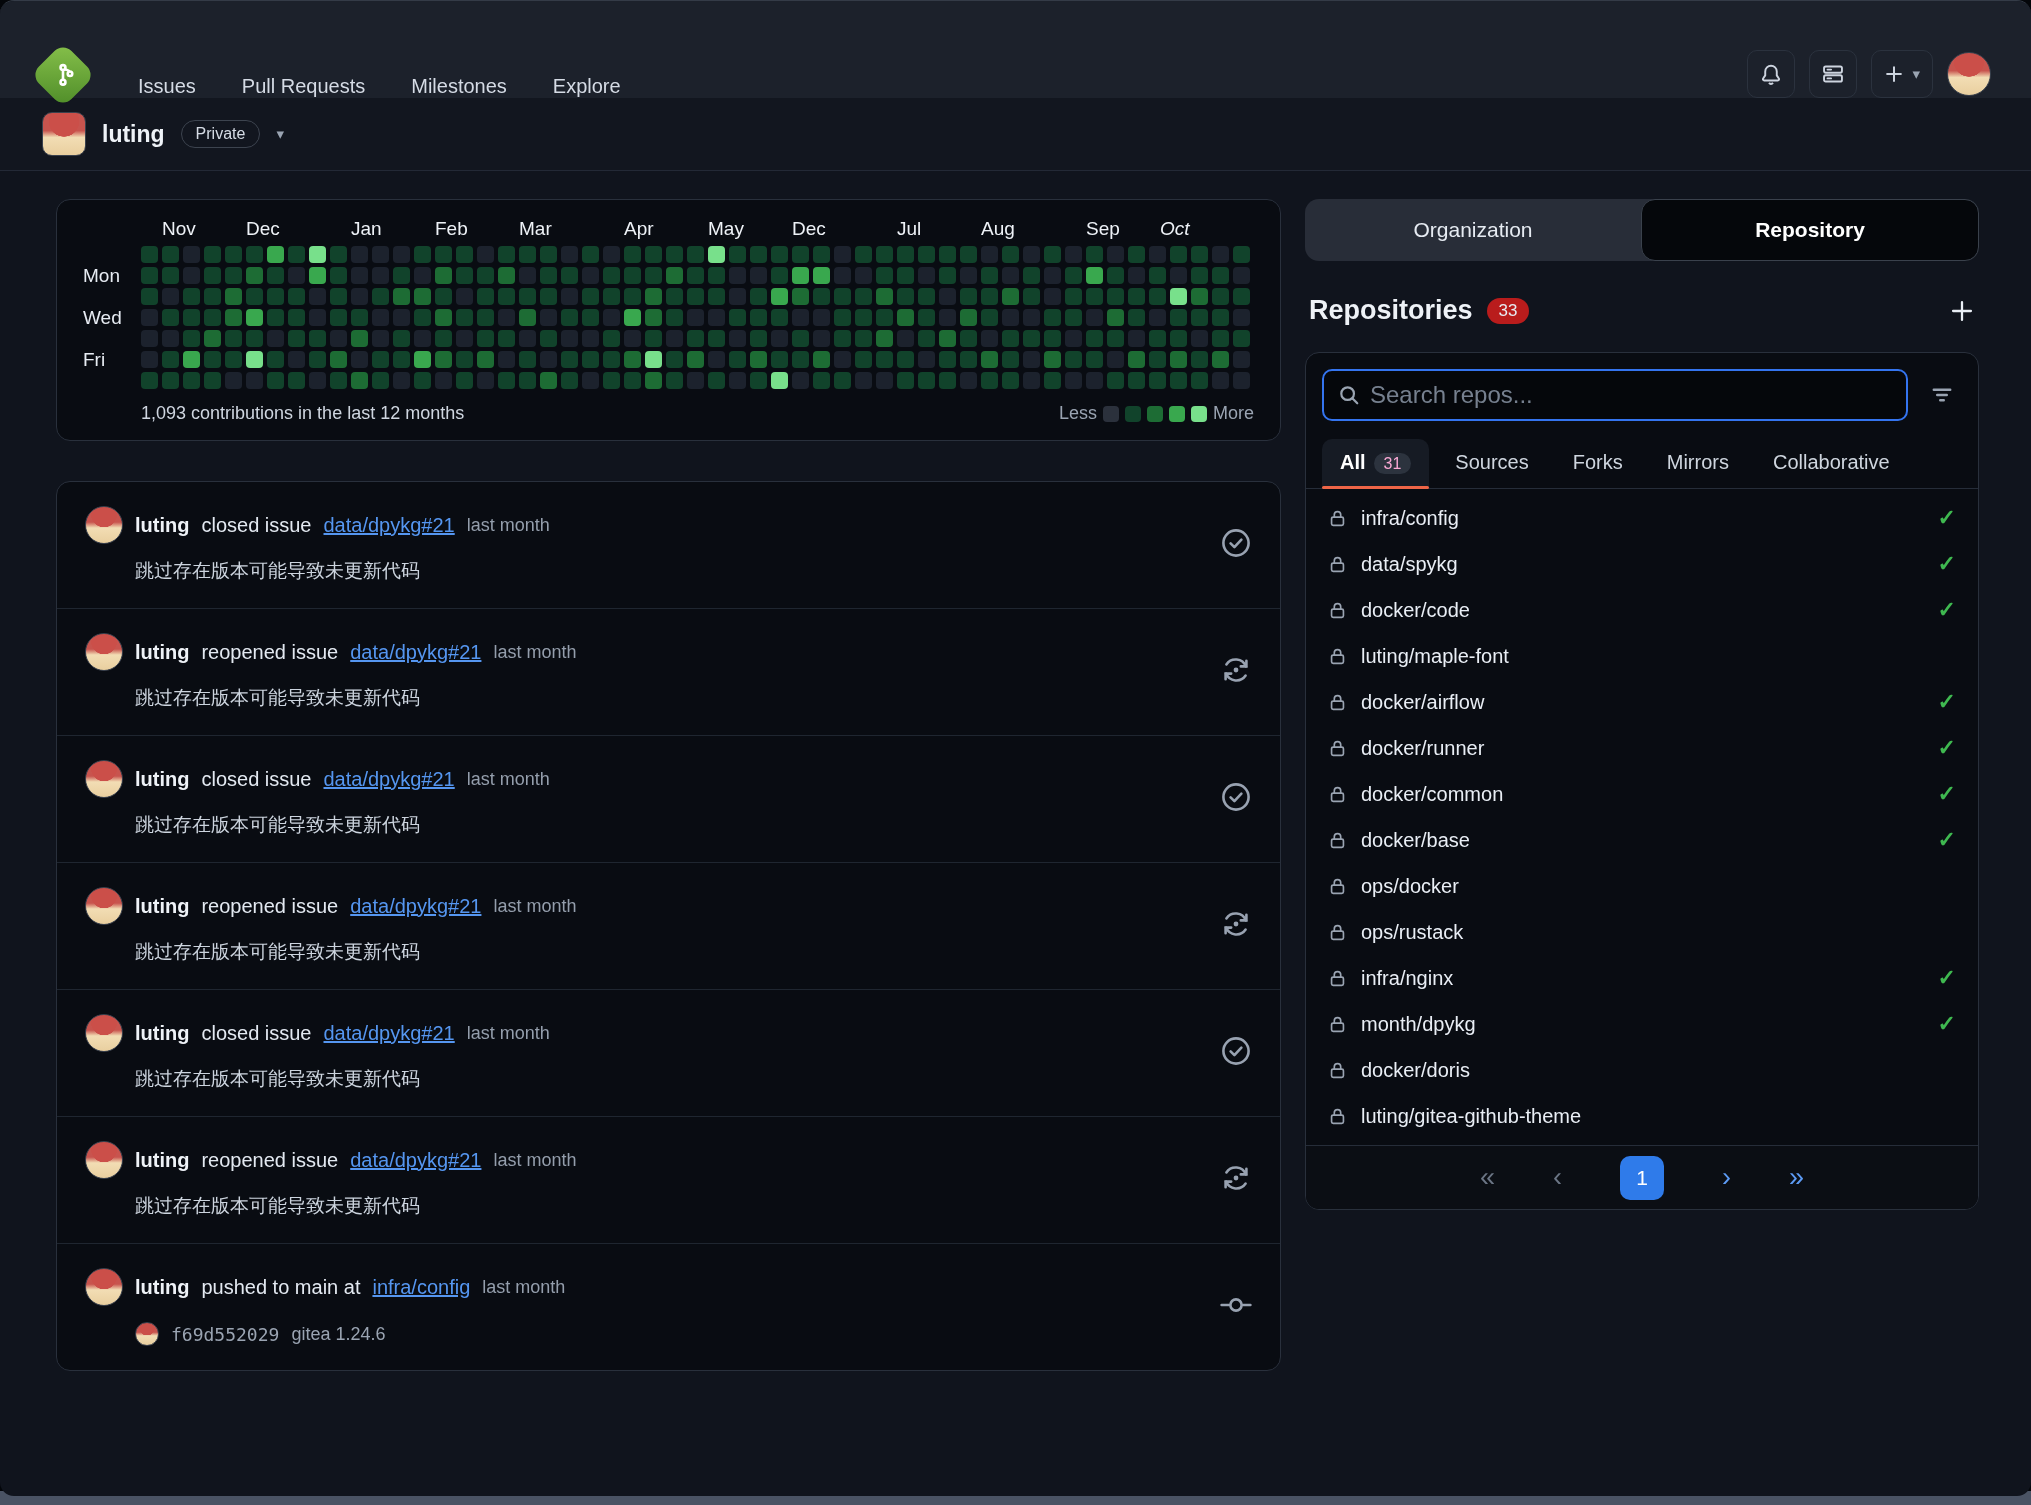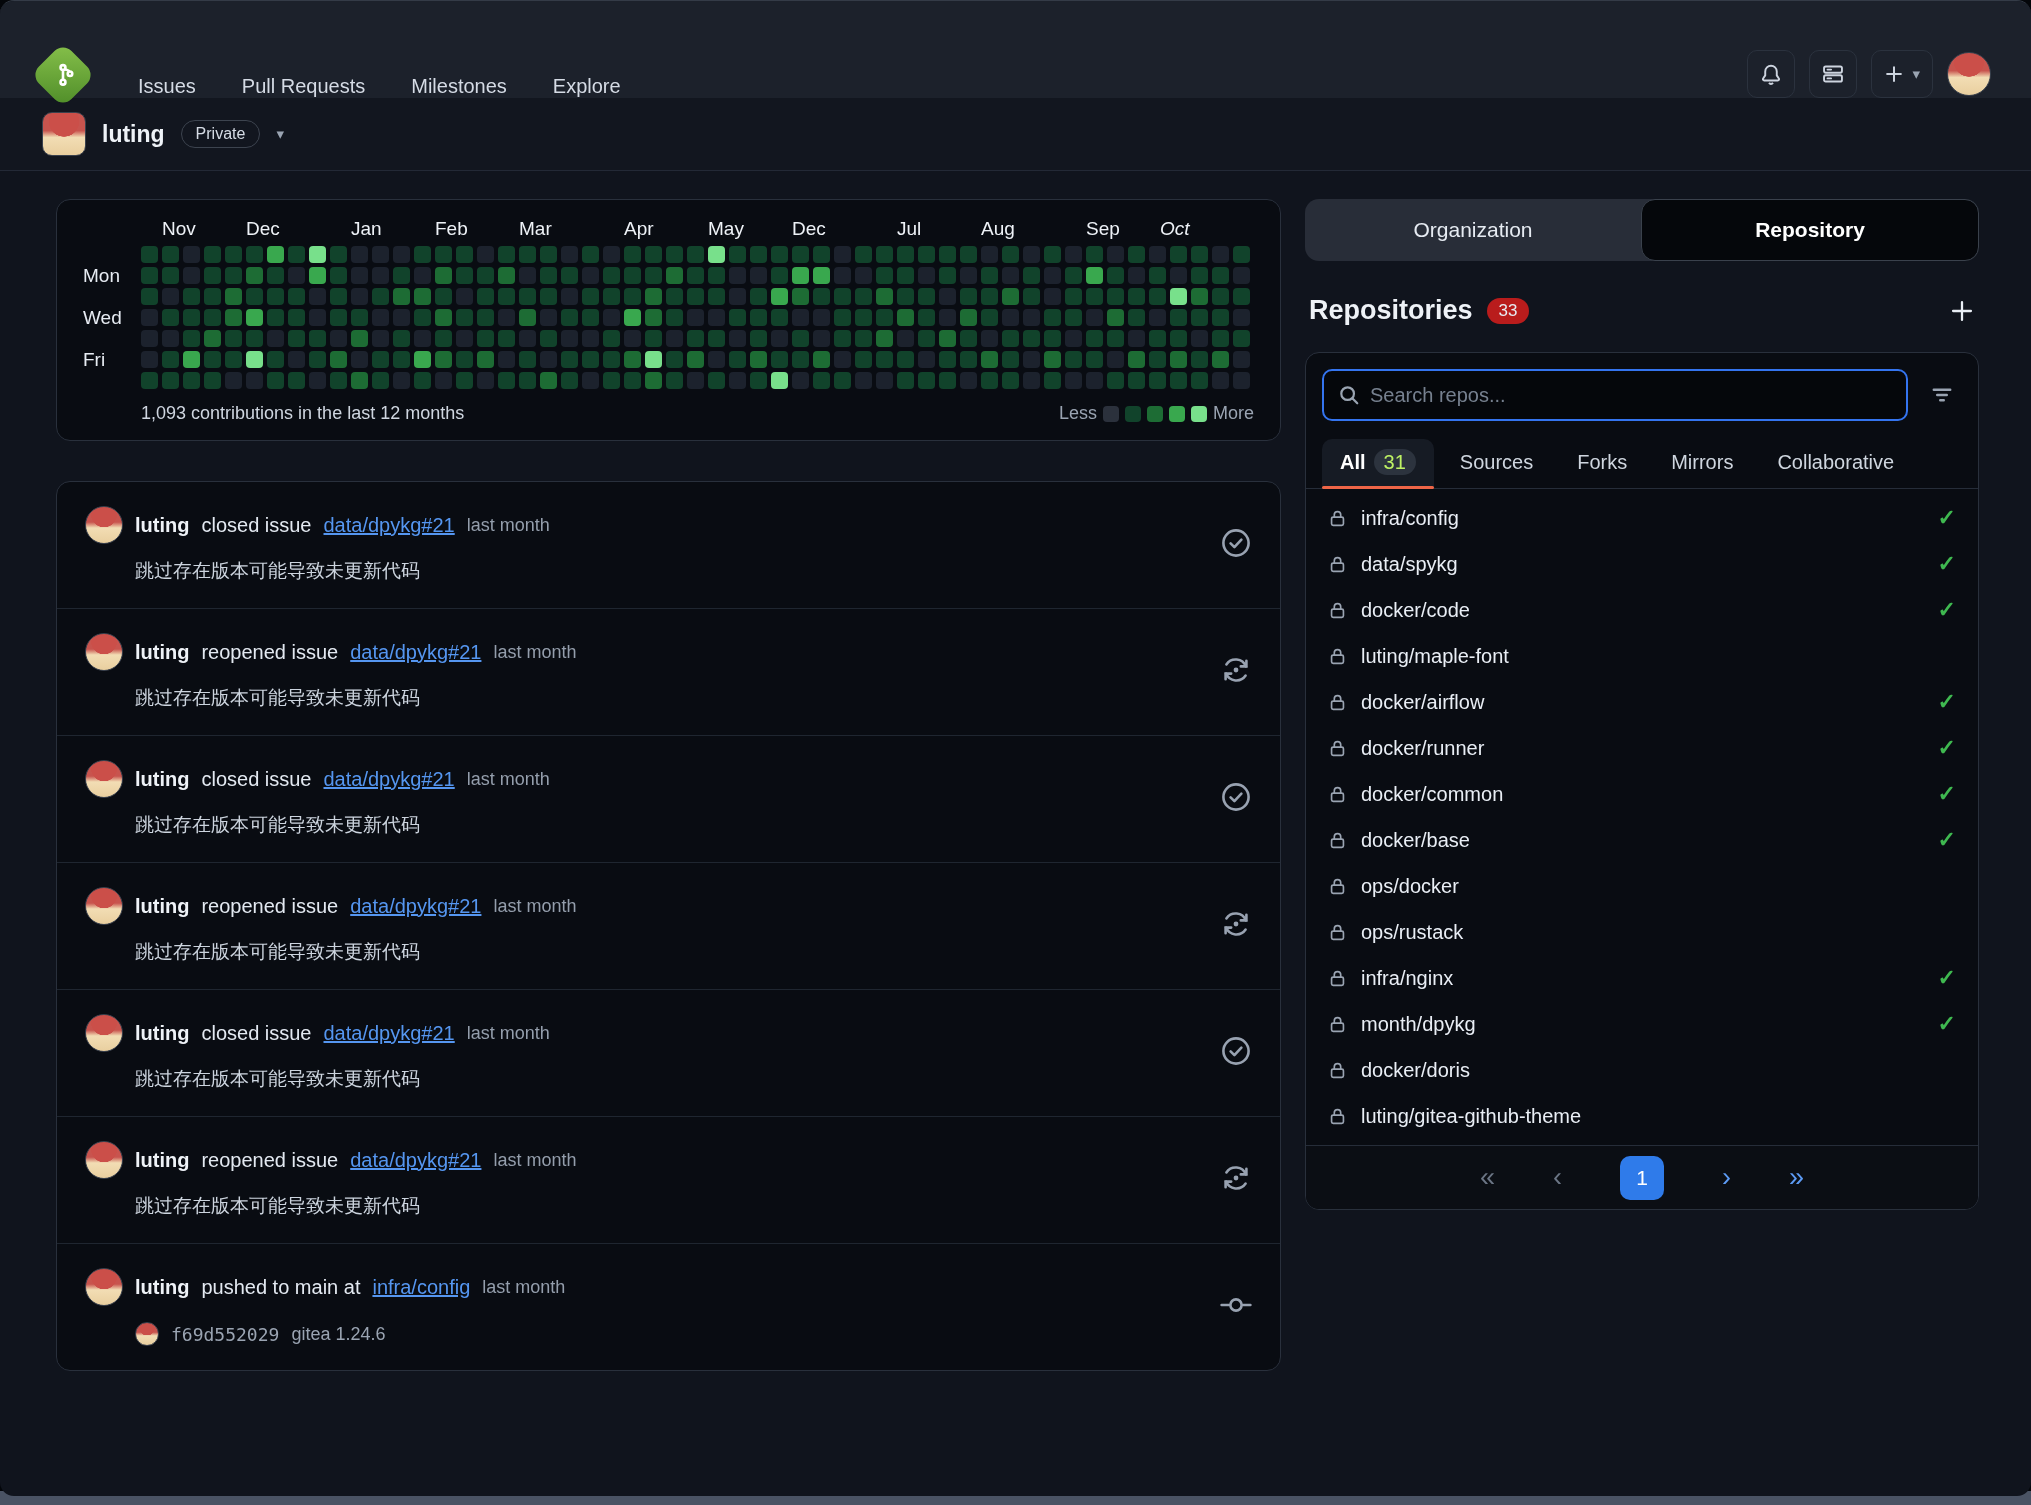--- a/index.html
+++ b/index.html
@@ -70,30 +70,30 @@
   .segment { flex:1; display:flex; align-items:center; justify-content:center; font-size:21px; color:#e6ebf2; cursor:pointer; }
   .segment.active { background:#05070b; border:1px solid #3a414c; border-radius:14px; color:#ffffff; font-weight:bold; }
   .repos-head { margin-top:34px; display:flex; align-items:center; padding:0 4px; }
   .repos-head h2 { font-size:27px; font-weight:600; color:#eef2f7; }
   .count-badge { background:#b91c1c; border-radius:999px; padding:3px 12px; font-size:17px; color:#e6ebf2; margin-left:14px; }
   .plus-btn { margin-left:auto; color:#e9eef5; cursor:pointer; display:flex; }
 
   .repo-box { margin-top:26px; background:#090c12; border:1px solid #29303c; border-radius:14px; overflow:hidden; }
   .search-row { padding:16px 14px 12px 16px; display:flex; align-items:center; gap:12px; }
   .search-wrap { flex:1; height:52px; background:#05070b; border:2px solid #3474ef; border-radius:10px; display:flex; align-items:center; padding:0 14px; gap:10px; }
-  .search-wrap input { flex:1; background:transparent; border:none; outline:none; color:#e6ebf2; font-size:20px; font-family:"Liberation Sans", sans-serif; }
+  .search-wrap input { flex:1; background:transparent; border:none; outline:none; color:#e6ebf2; font-size:24px; font-family:"Liberation Sans", sans-serif; }
   .search-wrap input::placeholder { color:#76808f; }
   .search-icon, .filter-btn { color:#9aa4b2; display:flex; }
   .filter-btn { padding:0 10px; cursor:pointer; }
 
   .tabs-row { display:flex; align-items:flex-end; gap:8px; padding:6px 16px 0 16px; border-bottom:1px solid #262d39; }
   .tab { padding:12px 18px 14px 18px; font-size:20px; color:#cfd6df; cursor:pointer; position:relative; }
   .tab.active { background:#161b24; border-radius:10px 10px 0 0; color:#ffffff; font-weight:bold; }
   .tab.active::after { content:""; position:absolute; left:0; right:0; bottom:-1px; height:3px; background:#ee6547; border-radius:2px; }
-  .tab .tab-badge { background:#2c333e; border-radius:999px; padding:2px 10px; font-size:20px; color:#bef264; margin-left:8px; font-weight:normal; }
+  .tab .tab-badge { background:#2c333e; border-radius:999px; padding:2px 10px; font-size:16px; color:#f9a8d4; margin-left:8px; font-weight:normal; }
 
   .repo-list { list-style:none; padding:6px 0; }
   .repo-item { height:46px; display:flex; align-items:center; padding:0 22px; gap:14px; cursor:pointer; }
   .repo-item .rname { font-size:20px; color:#e9eef5; }
   .repo-item .lock { color:#9aa4b2; display:flex; flex:none; }
   .repo-item .chk { margin-left:auto; color:#3fb950; font-size:22px; font-weight:bold; }
 
   .pagination { height:64px; border-top:1px solid #262d39; background:#0b0e14; display:flex; align-items:center; justify-content:center; gap:58px; }
   .pg { font-size:27px; color:#69embedded; cursor:pointer; }
   .pg.disabled { color:#6b7585; }

